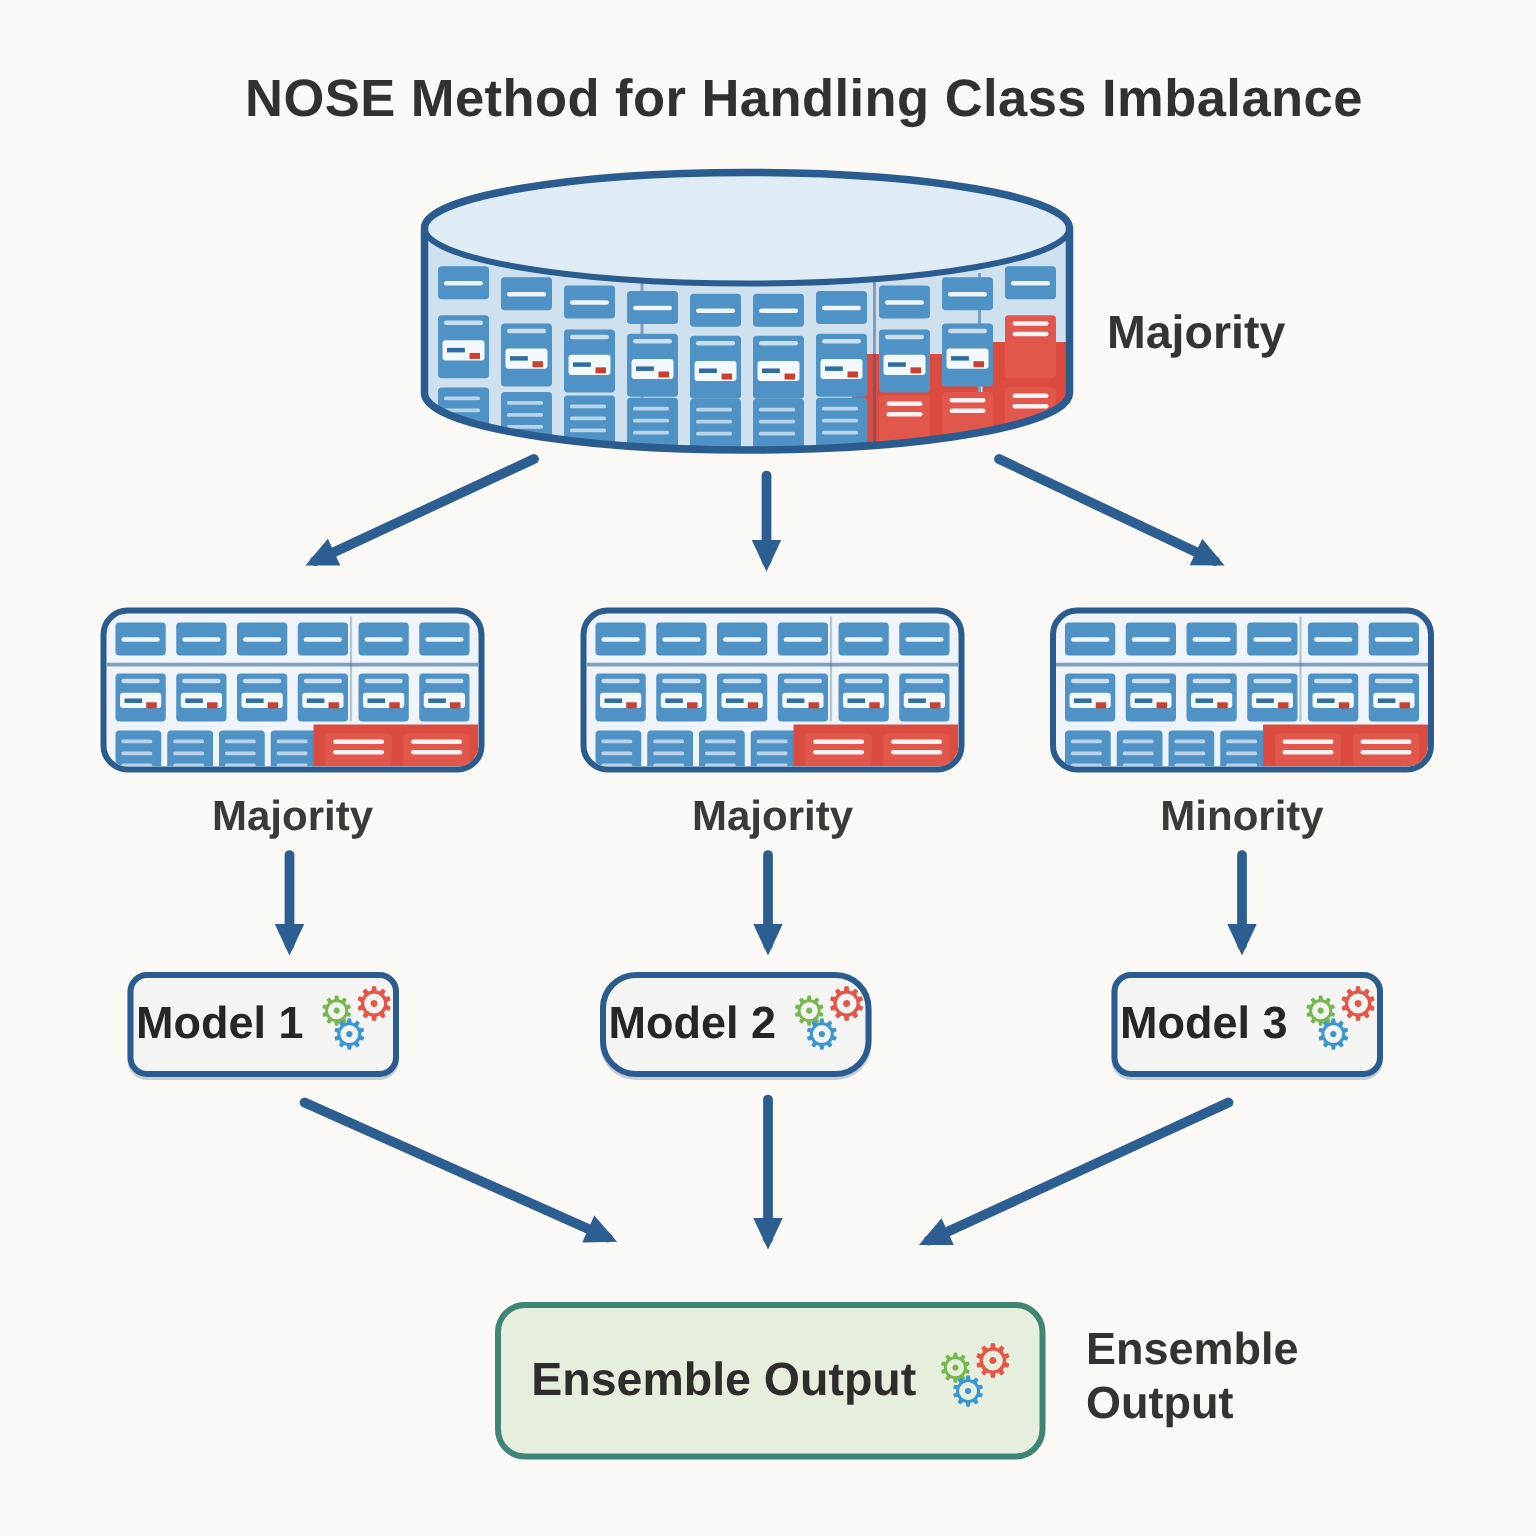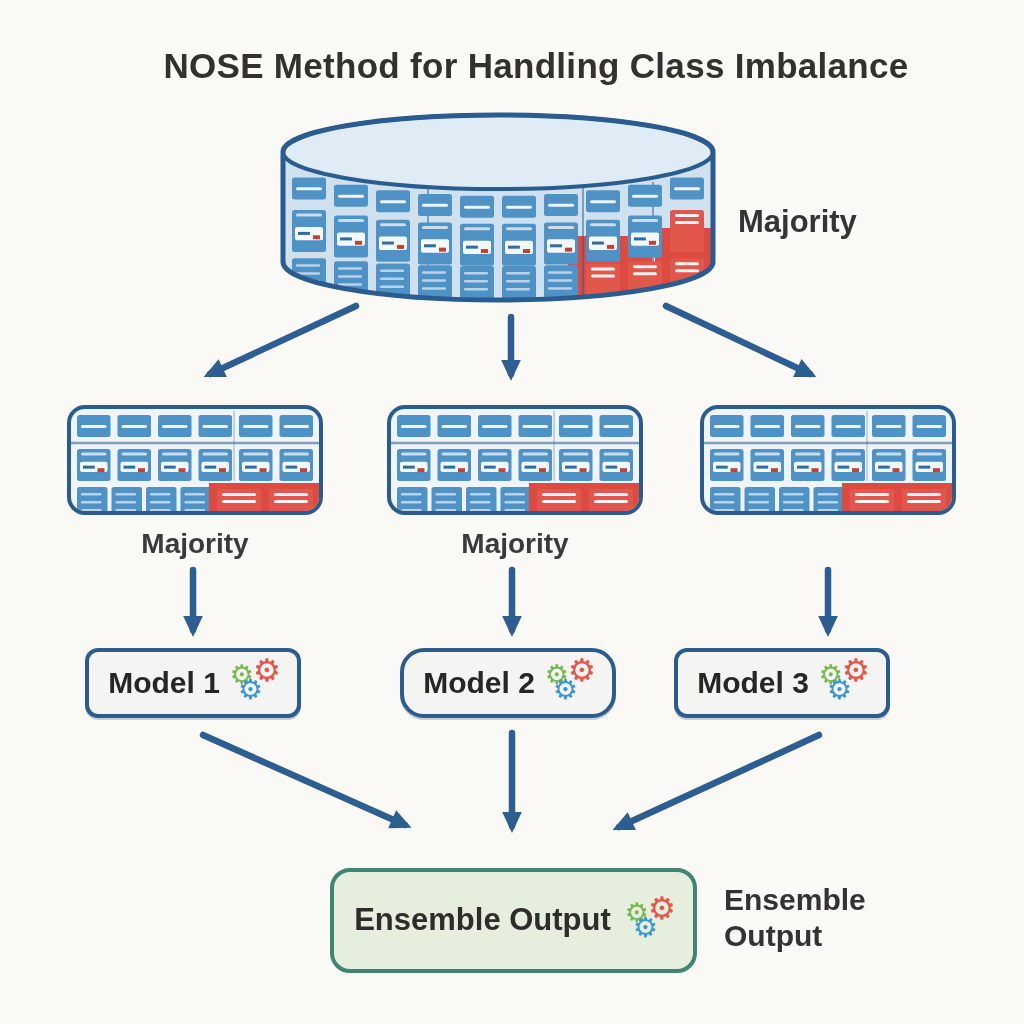--- a/index.html
+++ b/index.html
@@ -24,25 +24,25 @@
 
   .subset{position:absolute;top:405px;width:256px;height:110px;box-sizing:border-box;
     background:var(--subset-bg);border:4px solid var(--outline);border-radius:18px;overflow:hidden;}
   .subset-art{position:absolute;inset:0;}
   .subset-art svg{display:block;width:100%;height:100%;}
   .s1{left:67px;} .s2{left:387px;} .s3{left:700px;}
   .subset-label{position:absolute;top:528px;width:256px;text-align:center;
     font-size:28px;font-weight:700;color:#3a3a3a;}
   .sl1{left:67px;} .sl2{left:387px;} .sl3{left:700px;}
 
-  .model{position:absolute;top:648px;width:216px;height:70px;box-sizing:border-box;
+  .model{position:absolute;top:648px;width:181px;height:70px;box-sizing:border-box;
     background:var(--model-bg);border:4px solid var(--outline);border-radius:13px;
     display:flex;align-items:center;justify-content:center;gap:12px;
     box-shadow:0 2px 0 rgba(30,70,110,.25);}
-  .m1{left:85px;} .m2{left:400px;border-radius:24px;} .m3{left:674px;}
+  .m1{left:85px;} .m2{left:400px;border-radius:24px;} .m3{left:741px;}
   .model-text{font-size:30px;font-weight:700;color:#262626;}
 
   .gear{position:relative;width:46px;height:46px;display:inline-block;flex:0 0 auto;}
   .g{position:absolute;font-style:normal;font-family:"DejaVu Sans",sans-serif;line-height:1;}
   .g-green{color:var(--gear-green);font-size:27px;left:-2px;top:1px;}
   .g-red{color:var(--gear-red);font-size:31px;top:-5px;right:-3px;}
   .g-blue{color:var(--gear-blue);font-size:28px;left:6px;top:16px;}
 
   .ensemble{position:absolute;left:330px;top:868px;width:367px;height:105px;box-sizing:border-box;
     background:var(--ensemble-bg);border:4px solid var(--ensemble-border);border-radius:20px;
@@ -416,20 +416,21 @@
           <rect x="151" y="91" width="34" height="3" rx="1.5" fill="rgba(255,255,255,.92)"></rect>
           <rect x="198" y="80" width="44" height="22" rx="2.5" fill="#e1574c"></rect>
           <rect x="203" y="84" width="34" height="3" rx="1.5" fill="rgba(255,255,255,.92)"></rect>
           <rect x="203" y="91" width="34" height="3" rx="1.5" fill="rgba(255,255,255,.92)"></rect>
         </svg>
       </div>
     </div>
 
   <div class="subset-label sl1">Majority</div>
   <div class="subset-label sl2">Majority</div>
+  <div class="subset-label sl3">Minority</div>
 
   <div class="model m1">
     <span class="model-text">Model 1</span>
     <span class="gear">
       <i class="g g-green">⚙︎</i>
       <i class="g g-red">⚙︎</i>
       <i class="g g-blue">⚙︎</i>
     </span>
   </div>
   <div class="model m2">

